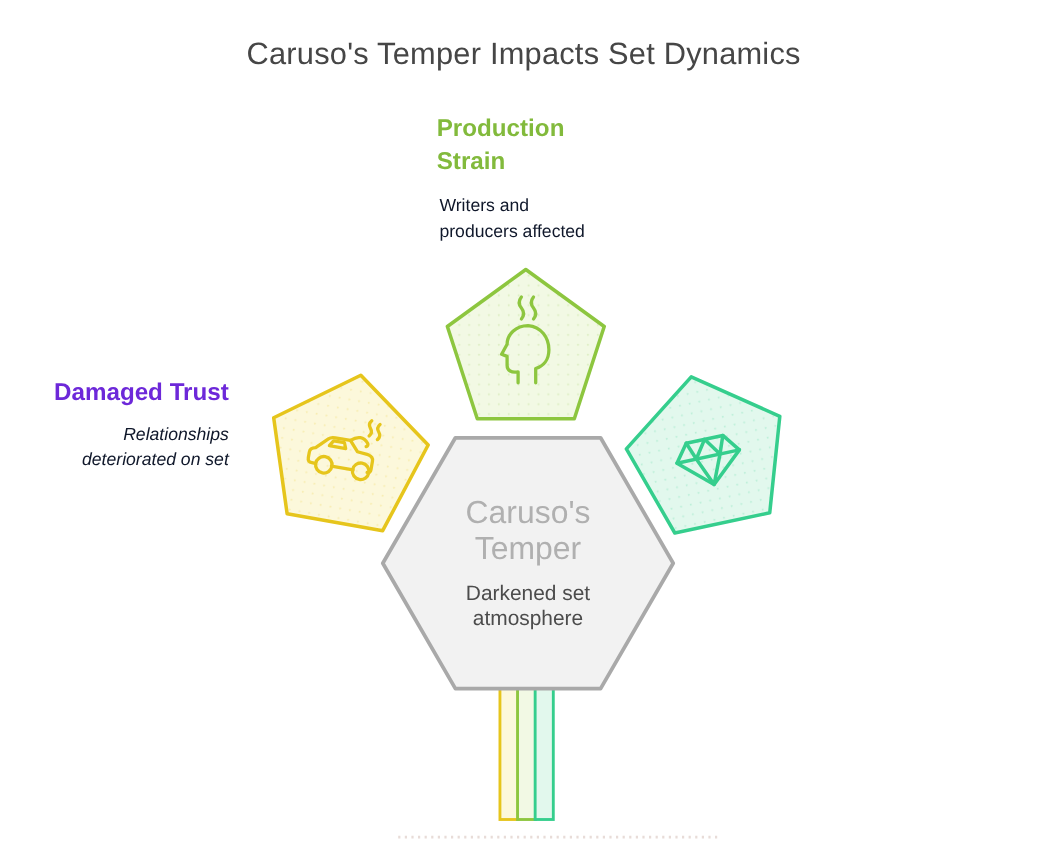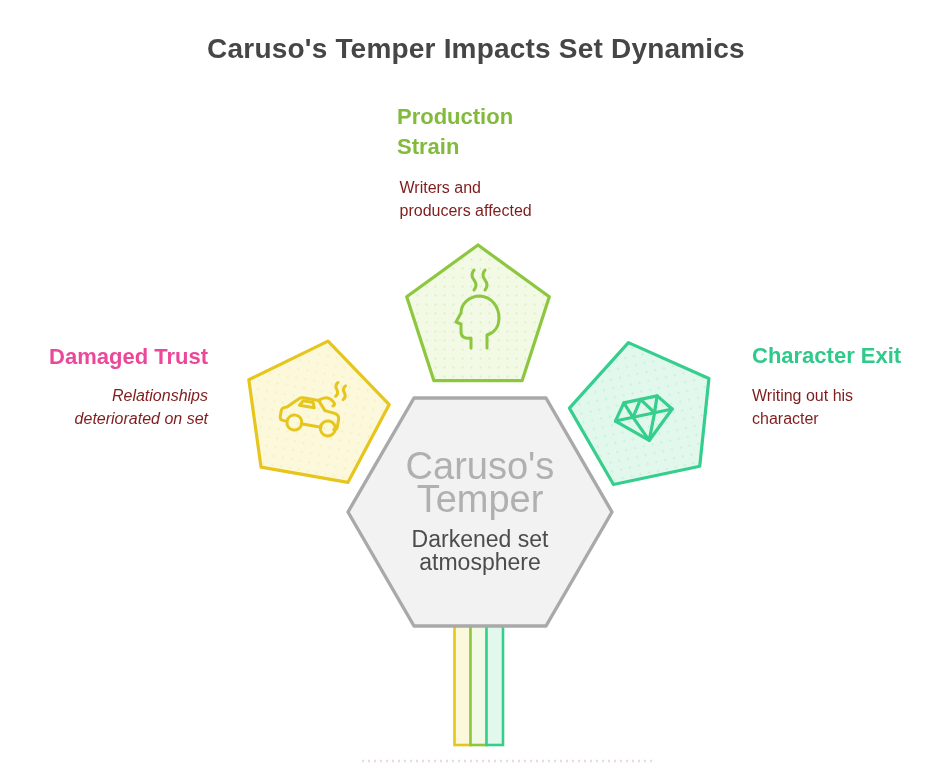--- a/index.html
+++ b/index.html
@@ -8,44 +8,44 @@
     width:952px;height:766px;
     background:#ffffff;
     font-family:"Liberation Sans", sans-serif;
     overflow:hidden;
   }
   .diagram-svg{position:absolute;left:0;top:0;width:952px;height:766px;}
 
   .page-title{
     position:absolute;left:0;top:33px;width:952px;
     text-align:center;
-    font-size:28px;font-weight:700;color:#464646;
+    font-size:28px;font-weight:400;color:#464646;
     letter-spacing:.2px;
   }
 
   .branch-label{font-weight:700;font-size:22px;line-height:30px;}
-  .branch-desc{font-size:16px;line-height:23px;color:#7f1d1d;}
+  .branch-desc{font-size:16px;line-height:23px;color:#0f172a;}
 
   .branch-top{position:absolute;left:397px;top:102px;width:160px;text-align:left;}
   .branch-top .branch-label{color:#82ba3c;}
   .branch-top .branch-desc{margin:14px auto 0;width:155px;}
 
   .branch-left{position:absolute;left:8px;top:344px;width:200px;text-align:right;}
-  .branch-left .branch-label{color:#ec4899;line-height:26px;}
+  .branch-left .branch-label{color:#6d28d9;line-height:26px;}
   .branch-left .branch-desc{margin:14px 0 0 auto;width:150px;font-style:italic;}
 
   .branch-right{position:absolute;left:752px;top:343px;width:190px;text-align:left;}
   .branch-right .branch-label{color:#2fc98a;line-height:26px;}
   .branch-right .branch-desc{margin:15px auto 0 0;width:130px;}
 
   .hex-text{
     position:absolute;left:400px;top:450px;width:160px;text-align:center;
   }
-  .hex-title{font-size:38px;line-height:33px;color:#b0b0b0;}
-  .hex-desc{margin:12px auto 0;width:150px;font-size:23px;line-height:23px;color:#4c4c4c;}
+  .hex-title{font-size:29px;line-height:33px;color:#b0b0b0;}
+  .hex-desc{margin:12px auto 0;width:150px;font-size:19px;line-height:23px;color:#4c4c4c;}
 </style>
 </head>
 <body>
 
 <div class="stage">
 
   <svg class="diagram-svg" viewBox="0 0 952 766">
     <defs>
       <pattern id="dotsGreen" patternUnits="userSpaceOnUse" width="9" height="9">
         <rect width="9" height="9" fill="#f2f9e4"></rect>
@@ -110,23 +110,19 @@
   <div class="branch-top">
     <div class="branch-label">Production Strain</div>
     <div class="branch-desc">Writers and producers affected</div>
   </div>
 
   <div class="branch-left">
     <div class="branch-label">Damaged Trust</div>
     <div class="branch-desc">Relationships deteriorated on set</div>
   </div>
 
-  <div class="branch-right">
-    <div class="branch-label">Character Exit</div>
-    <div class="branch-desc">Writing out his character</div>
-  </div>
 
   <div class="hex-text">
     <div class="hex-title">Caruso's Temper</div>
     <div class="hex-desc">Darkened set atmosphere</div>
   </div>
 
 </div>
 
 </body></html>

